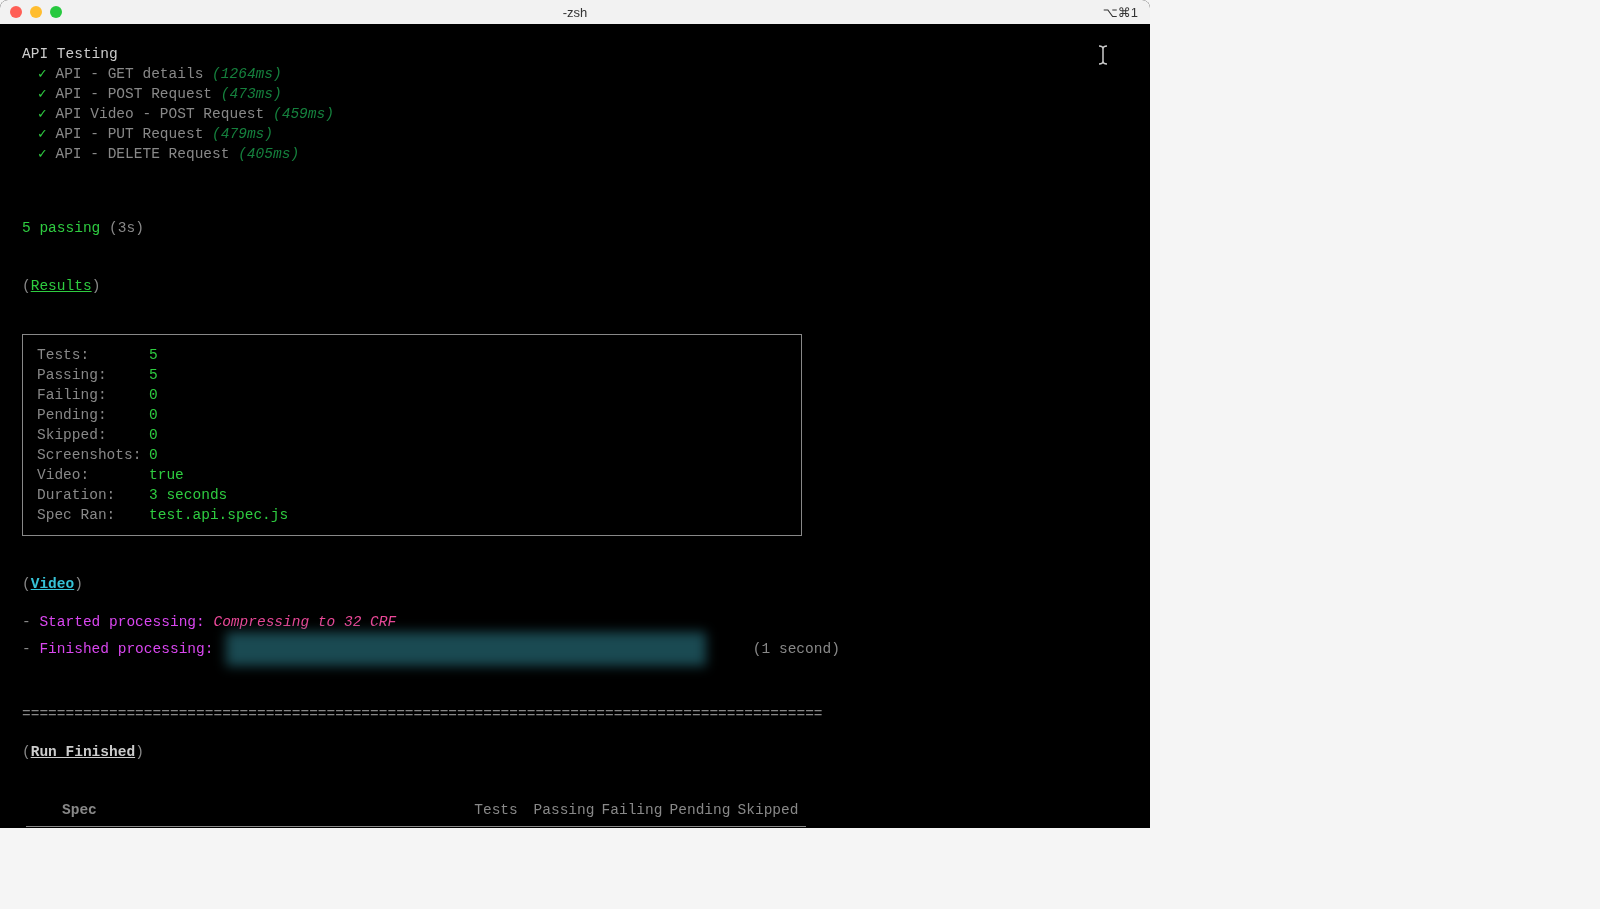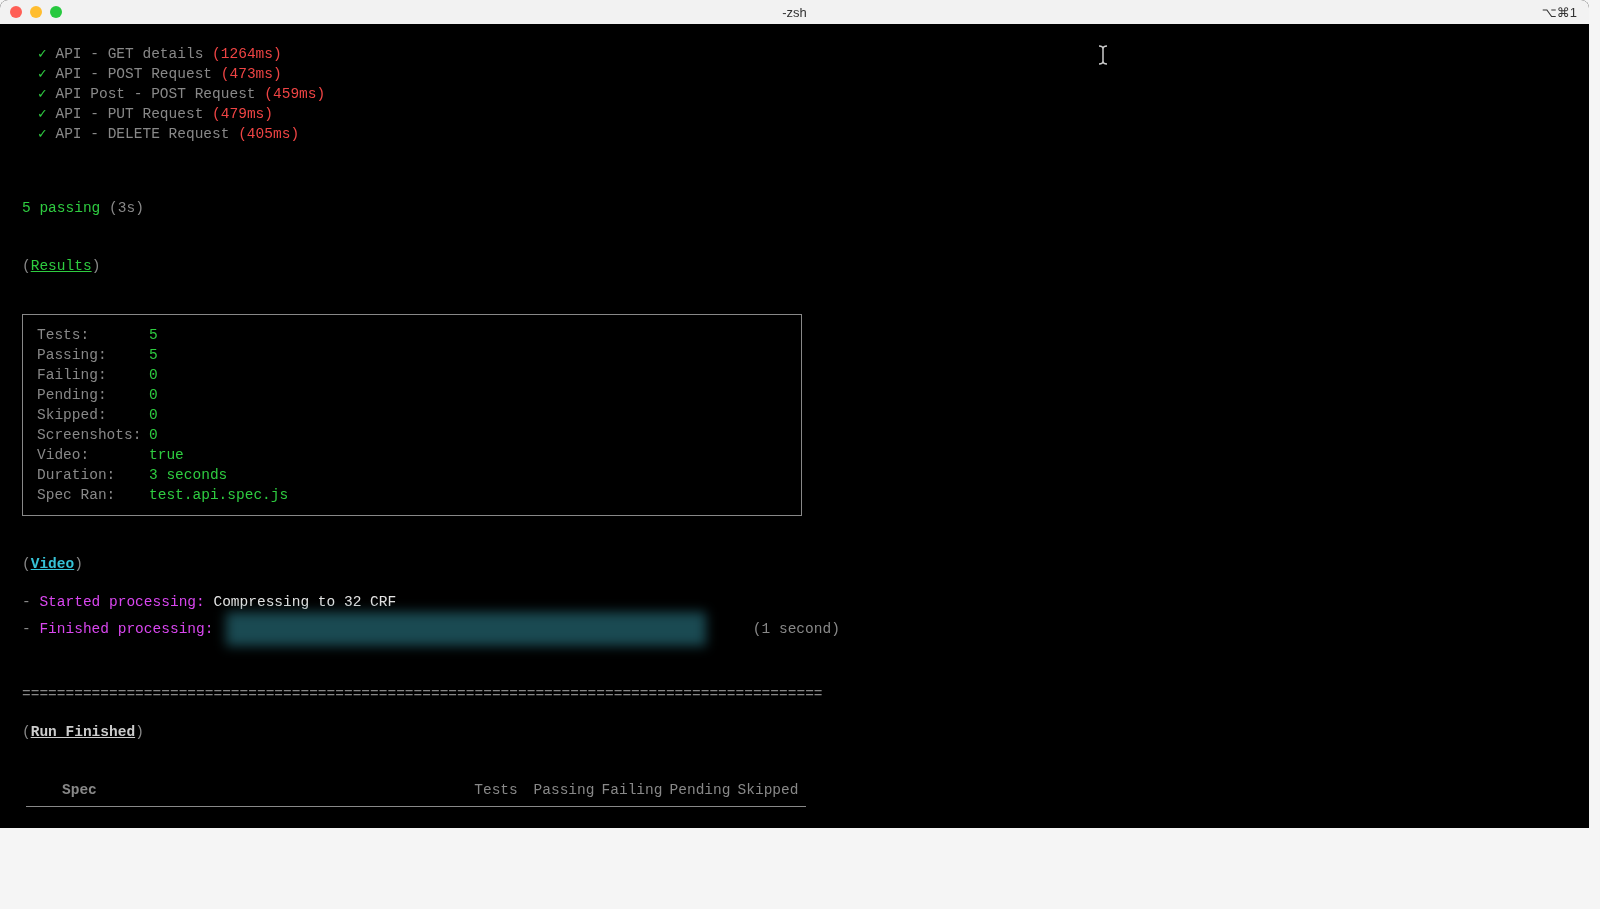--- a/index.html
+++ b/index.html
@@ -9,21 +9,21 @@
     }
     body {
       font-family: 'Menlo', 'Monaco', 'Courier New', monospace;
       font-size: 14px;
       background: #f5f5f5;
       width: 1600px;
       height: 909px;
       overflow: hidden;
     }
     .window {
-      width: 1589px;
+      width: 1150px;
       height: 828px;
       background: #000;
       border-radius: 8px 8px 0 0;
       overflow: hidden;
       position: relative;
     }
     .titlebar {
       height: 24px;
       background: #f2f2f2;
       display: flex;
@@ -75,21 +75,22 @@
     .test-line {
       padding-left: 16px;
     }
     .check {
       color: #2ecc40;
     }
     .test-name {
       color: #888;
     }
     .test-time {
-      color: #ef4444;
+      color: #15803d;
+      font-style: italic;
     }
     .passing-line {
       margin-top: 54px;
     }
     .passing-count {
       color: #2ecc40;
     }
     .passing-time {
       color: #888;
     }
@@ -131,21 +132,22 @@
       margin-top: 18px;
     }
     .dash {
       color: #888;
     }
     .video-label-text {
       color: #d946ef;
       margin-top: 42px;
     }
     .video-compress {
-      color: #e5e5e5;
+      color: #ec4899;
+      font-style: italic;
     }
     .blur-redact {
       display: inline-block;
       width: 480px;
       height: 34px;
       background: #1a4a52;
       filter: blur(6px);
       vertical-align: middle;
       margin-left: 4px;
     }
@@ -212,24 +214,25 @@
   </div>
 
   <div class="terminal">
 
     <div class="text-cursor">
       <svg width="16" height="22" viewBox="0 0 16 22">
         <path d="M4 2 Q8 2 8 5 L8 17 Q8 20 4 20 M12 2 Q8 2 8 5 M12 20 Q8 20 8 17" stroke="#ccc" stroke-width="1.5" fill="none"></path>
       </svg>
     </div>
 
+    <div class="suite-title">API Testing</div>
     <div id="tests-container">
         <div class="test-line"><span class="check">✓</span> <span class="test-name">API - GET details</span> <span class="test-time">(1264ms)</span></div>
         <div class="test-line"><span class="check">✓</span> <span class="test-name">API - POST Request</span> <span class="test-time">(473ms)</span></div>
-        <div class="test-line"><span class="check">✓</span> <span class="test-name">API Post - POST Request</span> <span class="test-time">(459ms)</span></div>
+        <div class="test-line"><span class="check">✓</span> <span class="test-name">API Video - POST Request</span> <span class="test-time">(459ms)</span></div>
         <div class="test-line"><span class="check">✓</span> <span class="test-name">API - PUT Request</span> <span class="test-time">(479ms)</span></div>
         <div class="test-line"><span class="check">✓</span> <span class="test-name">API - DELETE Request</span> <span class="test-time">(405ms)</span></div>
       </div>
 
     <div class="passing-line">
       <span class="passing-count">5 passing</span>
       <span class="passing-time">(3s)</span>
     </div>
 
     <div class="section-header">

